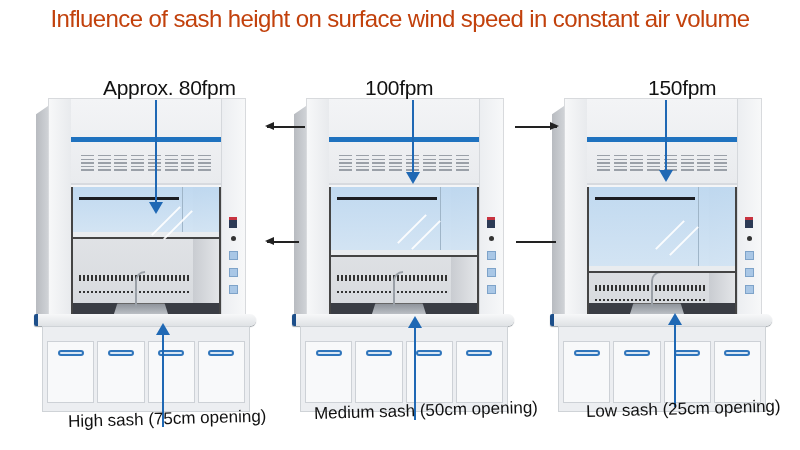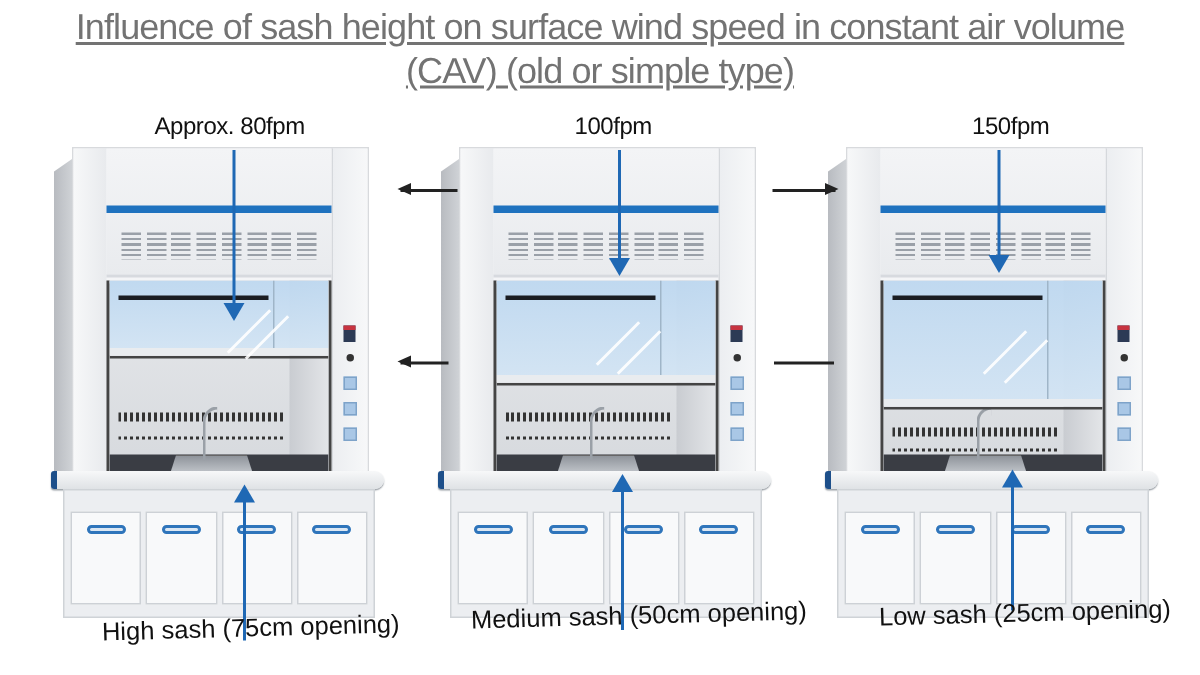--- a/index.html
+++ b/index.html
@@ -3,21 +3,21 @@
   <meta charset="utf-8">
   <style>
     * { box-sizing: border-box; margin: 0; padding: 0; }
     html, body { width: 800px; height: 450px; overflow: hidden; background: #ffffff; }
     body { position: relative; font-family: "Liberation Sans", "DejaVu Sans", sans-serif; color: #111; }
 
     .title {
       position: absolute; left: 0; top: 4px; width: 800px;
       text-align: center; font-size: 24px; line-height: 29px;
       font-family: "Liberation Sans", sans-serif; font-stretch: condensed;
-      letter-spacing: -0.6px; color: #737373; text-decoration: underline;
+      letter-spacing: -0.6px; color: #c2410c;
     }
 
     .hood { position: absolute; top: 94px; width: 232px; height: 322px; }
     .hood .side {
       position: absolute; left: 6px; top: 12px; width: 12px; height: 208px;
       background: linear-gradient(90deg, #b8bbc0, #cfd2d6);
       clip-path: polygon(0 4%, 100% 0, 100% 100%, 0 100%);
     }
     .hood .body {
       position: absolute; left: 18px; top: 4px; width: 198px; height: 220px;
@@ -94,39 +94,38 @@
     .blue-arrow-down::after {
       content: ""; position: absolute; left: -6px; bottom: -2px;
       border-left: 7px solid transparent; border-right: 7px solid transparent; border-top: 12px solid #1f68b4;
     }
     .blue-arrow-up { position: absolute; width: 2px; background: #1f68b4; }
     .blue-arrow-up::before {
       content: ""; position: absolute; left: -6px; top: -4px;
       border-left: 7px solid transparent; border-right: 7px solid transparent; border-bottom: 12px solid #1f68b4;
     }
 
-    .speed-label { position: absolute; font-size: 16px; font-stretch: condensed; color: #111; white-space: nowrap; letter-spacing: -0.3px; }
+    .speed-label { position: absolute; font-size: 21px; font-stretch: condensed; color: #111; white-space: nowrap; letter-spacing: -0.3px; }
     .sash-label { position: absolute; font-size: 17px; color: #111; white-space: nowrap; transform: rotate(-1.6deg); transform-origin: left center; }
 
     .conn { position: absolute; height: 1.5px; background: #222; }
     .conn.left::before {
       content: ""; position: absolute; left: -2px; top: -4px;
       border-top: 4.5px solid transparent; border-bottom: 4.5px solid transparent; border-right: 9px solid #222;
     }
     .conn.right::after {
       content: ""; position: absolute; right: -2px; top: -4px;
       border-top: 4.5px solid transparent; border-bottom: 4.5px solid transparent; border-left: 9px solid #222;
     }
   </style>
 </head>
 <body>
 
 <div class="title">
   <div>Influence of sash height on surface wind speed in constant air volume</div>
-  <div>(CAV) (old or simple type)</div>
 </div>
 
 <div class="hood" style="left:30px;">
   <div class="side"></div>
   <div class="body">
     <div class="post-l"></div>
     <div class="post-r"></div>
     <div class="header">
       <div class="stripe"></div>
       <div class="vents">
@@ -296,21 +295,21 @@
           <div class="pull"></div>
         </div>
       <div class="door">
           <div class="pull"></div>
         </div>
     </div>
   </div>
 </div>
 
 <div class="speed-label" style="left:103px; top:76px;">Approx. 80fpm</div>
-<div class="speed-label" style="left:383px; top:76px;">100fpm</div>
+<div class="speed-label" style="left:365px; top:76px;">100fpm</div>
 <div class="speed-label" style="left:648px; top:76px;">150fpm</div>
 
 <div class="blue-arrow-down" style="left:155px; top:100px; height:112px;"></div>
 <div class="blue-arrow-down" style="left:412px; top:100px; height:82px;"></div>
 <div class="blue-arrow-down" style="left:665px; top:100px; height:80px;"></div>
 
 <div class="blue-arrow-up" style="left:162px; top:327px; height:100px;"></div>
 <div class="blue-arrow-up" style="left:414px; top:320px; height:100px;"></div>
 <div class="blue-arrow-up" style="left:674px; top:317px; height:90px;"></div>
 

